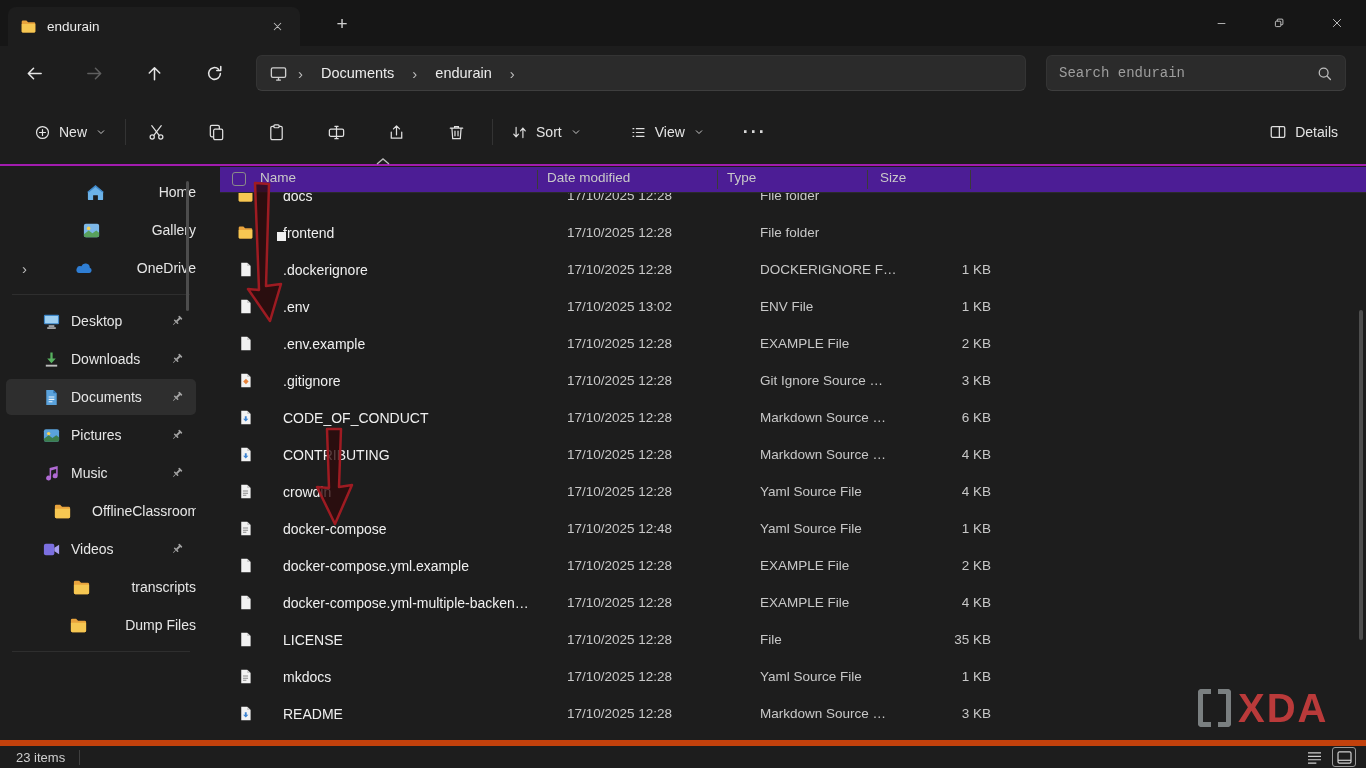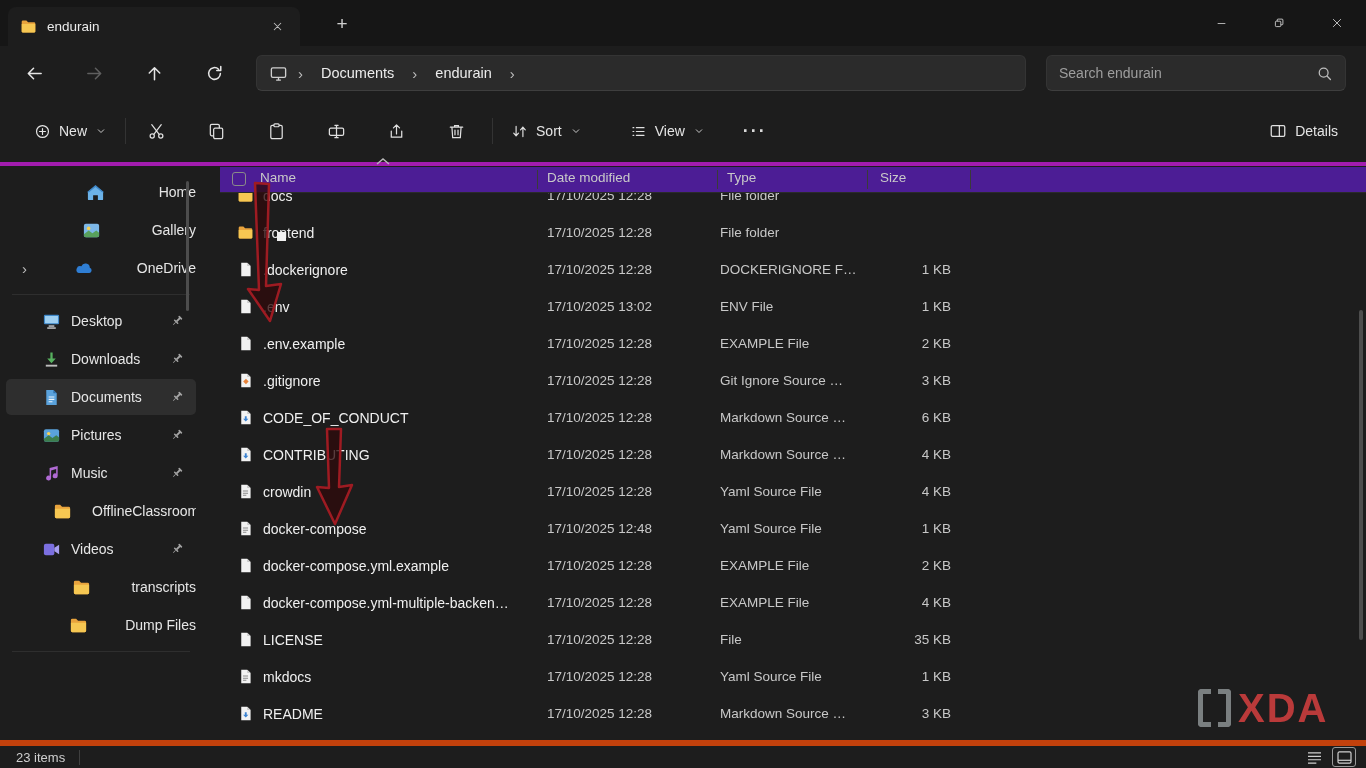--- a/index.html
+++ b/index.html
@@ -27,26 +27,26 @@
   .navbtn.b1{ margin-left:16px; } .navbtn{ margin-left:24px; }
   .addressbar { position:absolute; left:256px; top:9px; width:770px; height:36px; background:#2b2b2b;
                 border:1px solid #343434; border-bottom-color:#3e3e3e; border-radius:6px;
                 display:flex; align-items:center; padding:0 12px; gap:8px; }
   .crumb { font-size:14.5px; color:#ececec; padding:3px 8px; border-radius:4px; white-space:nowrap; }
   .crumb-chev { color:#bdbdbd; font-size:15px; padding:0 2px; }
   .searchbox { position:absolute; left:1046px; top:9px; width:300px; height:36px; background:#2b2b2b;
                border:1px solid #343434; border-bottom-color:#3e3e3e; border-radius:6px;
                display:flex; align-items:center; padding:0 12px; }
   .searchbox input { flex:1; background:transparent; border:none; outline:none; color:#e6e6e6;
-                     font-size:14px; font-family:Liberation Sans, sans-serif; }
+                     font-size:14px; font-family:Liberation Mono, monospace; }
   .searchbox input::placeholder { color:#9e9e9e; }
 
   
   .toolbar { position:absolute; top:100px; left:0; right:0; height:66px; background:#1d1d1d;
-             border-bottom:4px solid #a21caf; display:flex; align-items:center; }
+             border-bottom:2px solid #a21caf; display:flex; align-items:center; }
   .tbtn { display:flex; align-items:center; gap:8px; padding:8px 10px; border-radius:6px;
           font-size:14px; color:#e4e4e4; flex:none; }
   .tico { width:40px; height:36px; display:flex; align-items:center; justify-content:center;
           border-radius:6px; flex:none; }
   .tb-sep { width:1px; height:26px; background:#333; margin:0 8px; flex:none; }
   .chev { display:flex; align-items:center; }
   .more-dots { font-size:18px; letter-spacing:2px; color:#dadada; font-weight:bold; }
   .tb-right { margin-left:auto; margin-right:18px; }
 
   
@@ -74,21 +74,21 @@
             border-radius:3px; background:transparent; }
   .sort-caret { position:absolute; left:155px; top:-13px; width:16px; height:10px; }
 
   .rows { position:absolute; top:10px; left:220px; right:8px; bottom:0; z-index:1; overflow:hidden; }
   .frow { display:flex; align-items:center; height:37px; padding-left:17px; font-size:14px; }
   .fic { width:17px; height:17px; flex:none; margin-right:9px; }
   .c-name { width:267px; color:#f0f0f0; flex:none; }
   .c-date { width:180px; padding-left:17px; color:#c8c8c8; font-size:13.5px; flex:none; }
   .c-type { width:150px; padding-left:10px; color:#c8c8c8; font-size:13.5px; flex:none; }
   .c-size { width:91px; text-align:right; color:#c8c8c8; font-size:13.5px; flex:none; }
-  .trunc { white-space:nowrap; overflow:hidden; text-overflow:ellipsis; }
+  .trunc { white-space:nowrap; overflow:hidden; text-overflow:ellipsis;margin-left:20px; }
   .fl-scroll { position:absolute; right:3px; top:143px; width:4px; height:330px; background:#4d4d4d; border-radius:2px; }
 
   
   .statusbar { position:absolute; left:0; right:0; bottom:0; height:28px; background:#1d1d1d;
                border-top:6px solid #c2410c; display:flex; align-items:center; font-size:13px; color:#cfcfcf; }
   .sb-count { margin-left:16px; }
   .sb-div { width:1px; height:15px; background:#3f3f3f; margin-left:14px; }
   .view-toggles { margin-left:auto; margin-right:10px; display:flex; align-items:center; gap:6px; }
   .vt { width:24px; height:20px; display:flex; align-items:center; justify-content:center; border-radius:3px; }
   .vt.active { border:1px solid #9a9a9a; }

